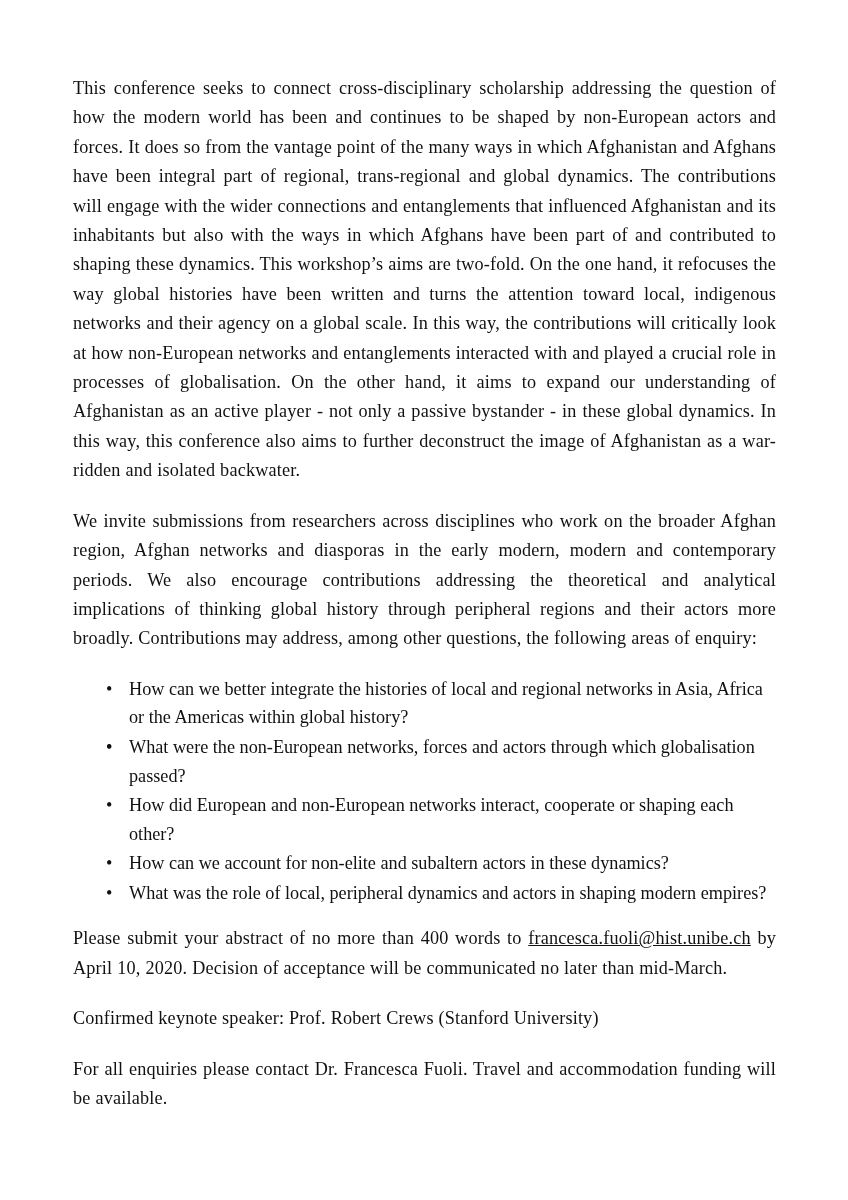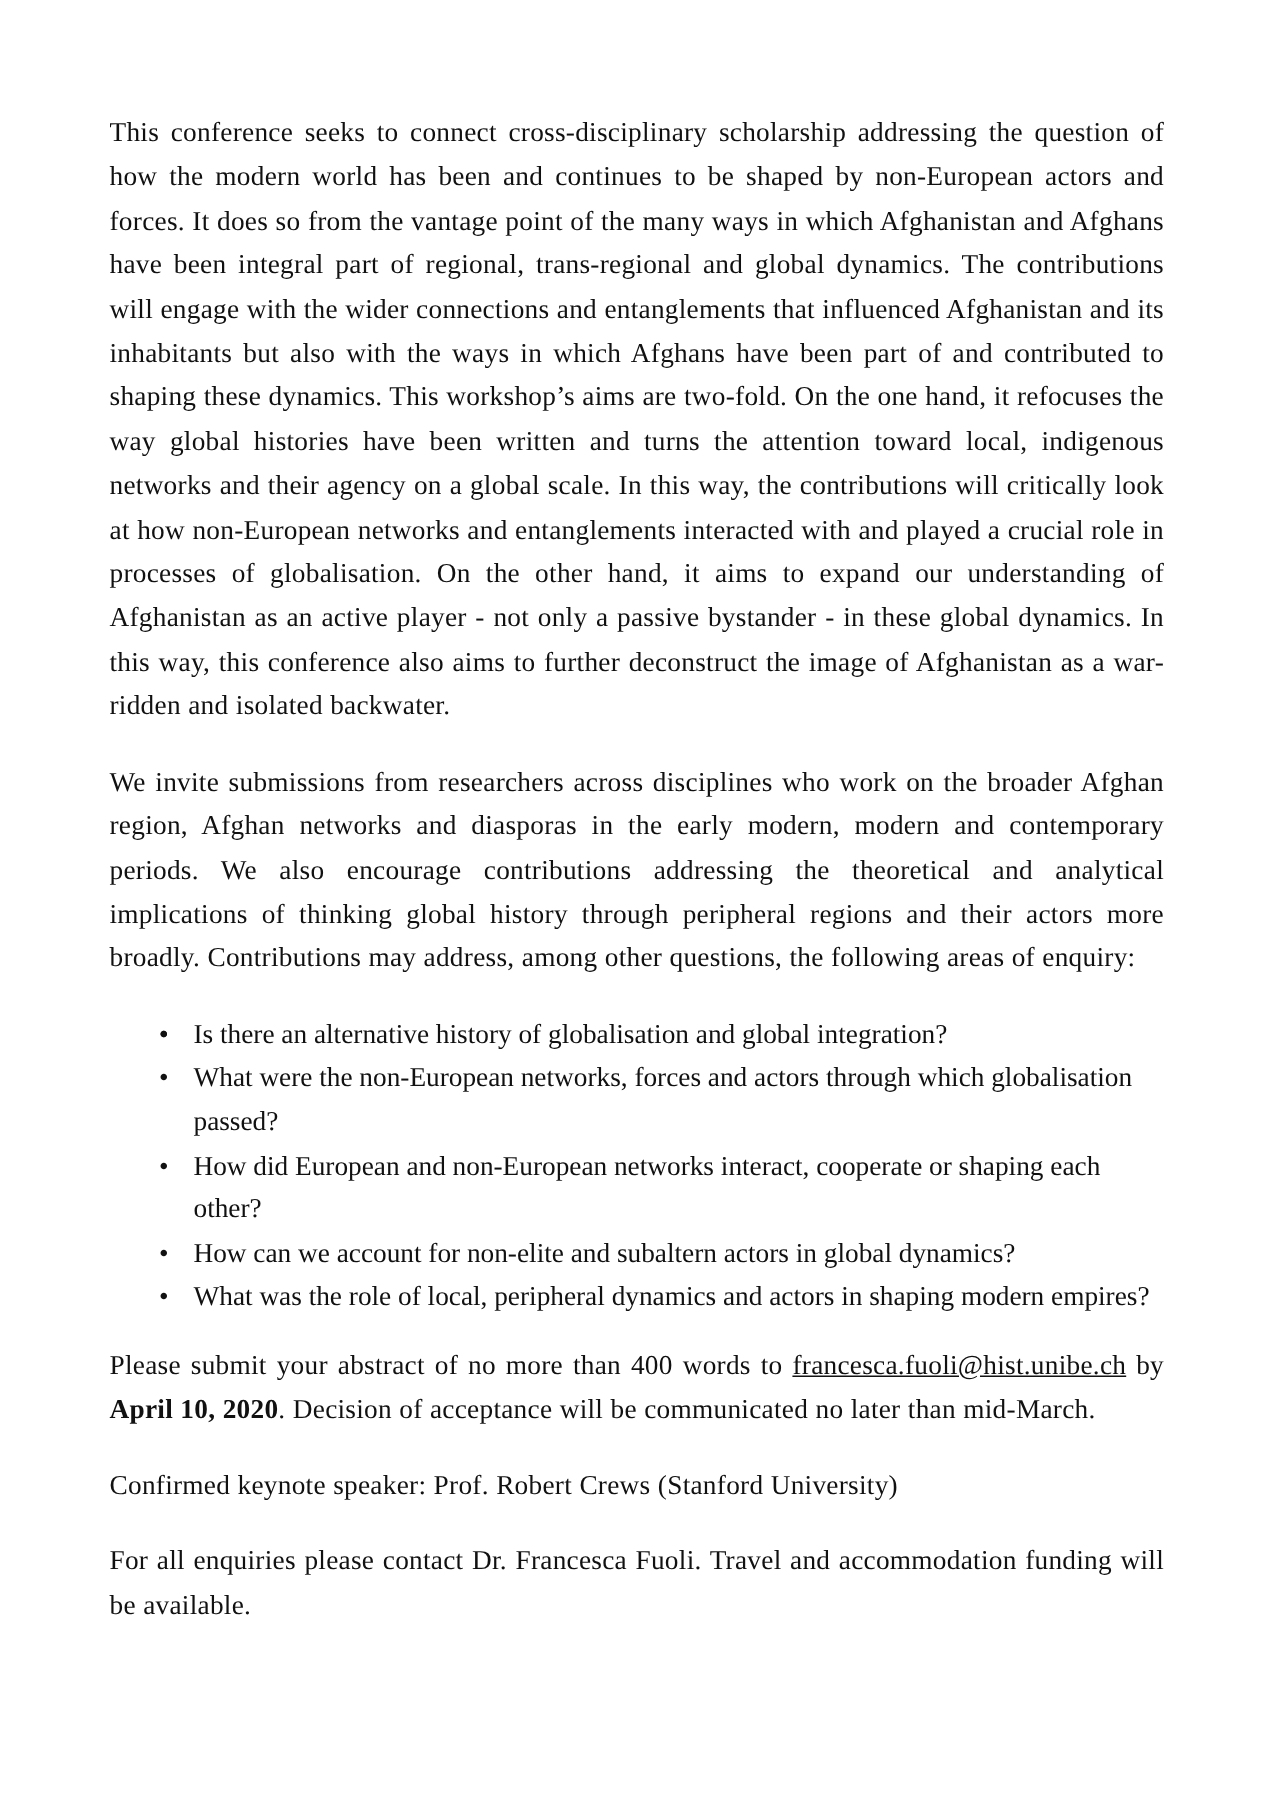--- a/index.html
+++ b/index.html
@@ -71,52 +71,52 @@
     top: 0;
     font-size: 18.2px;
     line-height: 28.6px;
   }
 
   .email-link {
     color: inherit;
   }
 
   .bold {
-    font-weight: bold;
+    font-weight: normal;
   }
 </style>
 </head>
 <body>
 
 <div class="page">
   <div class="content">
 
     <p class="para">This conference seeks to connect cross-disciplinary scholarship addressing the question of how the modern world has been and continues to be shaped by non-European actors and forces. It does so from the vantage point of the many ways in which Afghanistan and Afghans have been integral part of regional, trans-regional and global dynamics. The contributions will engage with the wider connections and entanglements that influenced Afghanistan and its inhabitants but also with the ways in which Afghans have been part of and contributed to shaping these dynamics. This workshop’s aims are two-fold. On the one hand, it refocuses the way global histories have been written and turns the attention toward local, indigenous networks and their agency on a global scale. In this way, the contributions will critically look at how non-European networks and entanglements interacted with and played a crucial role in processes of globalisation. On the other hand, it aims to expand our understanding of Afghanistan as an active player - not only a passive bystander - in these global dynamics. In this way, this conference also aims to further deconstruct the image of Afghanistan as a war-ridden and isolated backwater.</p>
 
     <p class="para">We invite submissions from researchers across disciplines who work on the broader Afghan region, Afghan networks and diasporas in the early modern, modern and contemporary periods. We also encourage contributions addressing the theoretical and analytical implications of thinking global history through peripheral regions and their actors more broadly. Contributions may address, among other questions, the following areas of enquiry:</p>
 
     <ul class="bullet-list">
       <li>
         <span class="bullet-glyph">•</span>
+        <span>How can we better integrate the histories of local and regional networks in Asia, Africa or the Americas within global history?</span>
       </li>
       <li>
         <span class="bullet-glyph">•</span>
-        <span>Is there an alternative history of globalisation and global integration?</span>
       </li>
       <li>
         <span class="bullet-glyph">•</span>
         <span>What were the non-European networks, forces and actors through which globalisation passed?</span>
       </li>
       <li>
         <span class="bullet-glyph">•</span>
         <span>How did European and non-European networks interact, cooperate or shaping each other?</span>
       </li>
       <li>
         <span class="bullet-glyph">•</span>
-        <span>How can we account for non-elite and subaltern actors in global dynamics?</span>
+        <span>How can we account for non-elite and subaltern actors in these dynamics?</span>
       </li>
       <li>
         <span class="bullet-glyph">•</span>
         <span>What was the role of local, peripheral dynamics and actors in shaping modern empires?</span>
       </li>
     </ul>
 
     <p class="para"><span>Please submit your abstract of no more than 400 words to </span><a class="email-link" href="#">francesca.fuoli@hist.unibe.ch</a><span> by </span><span class="bold">April 10, 2020</span><span>. Decision of acceptance will be communicated no later than mid-March.</span></p>
 
     <p class="para">Confirmed keynote speaker: Prof. Robert Crews (Stanford University)</p>

